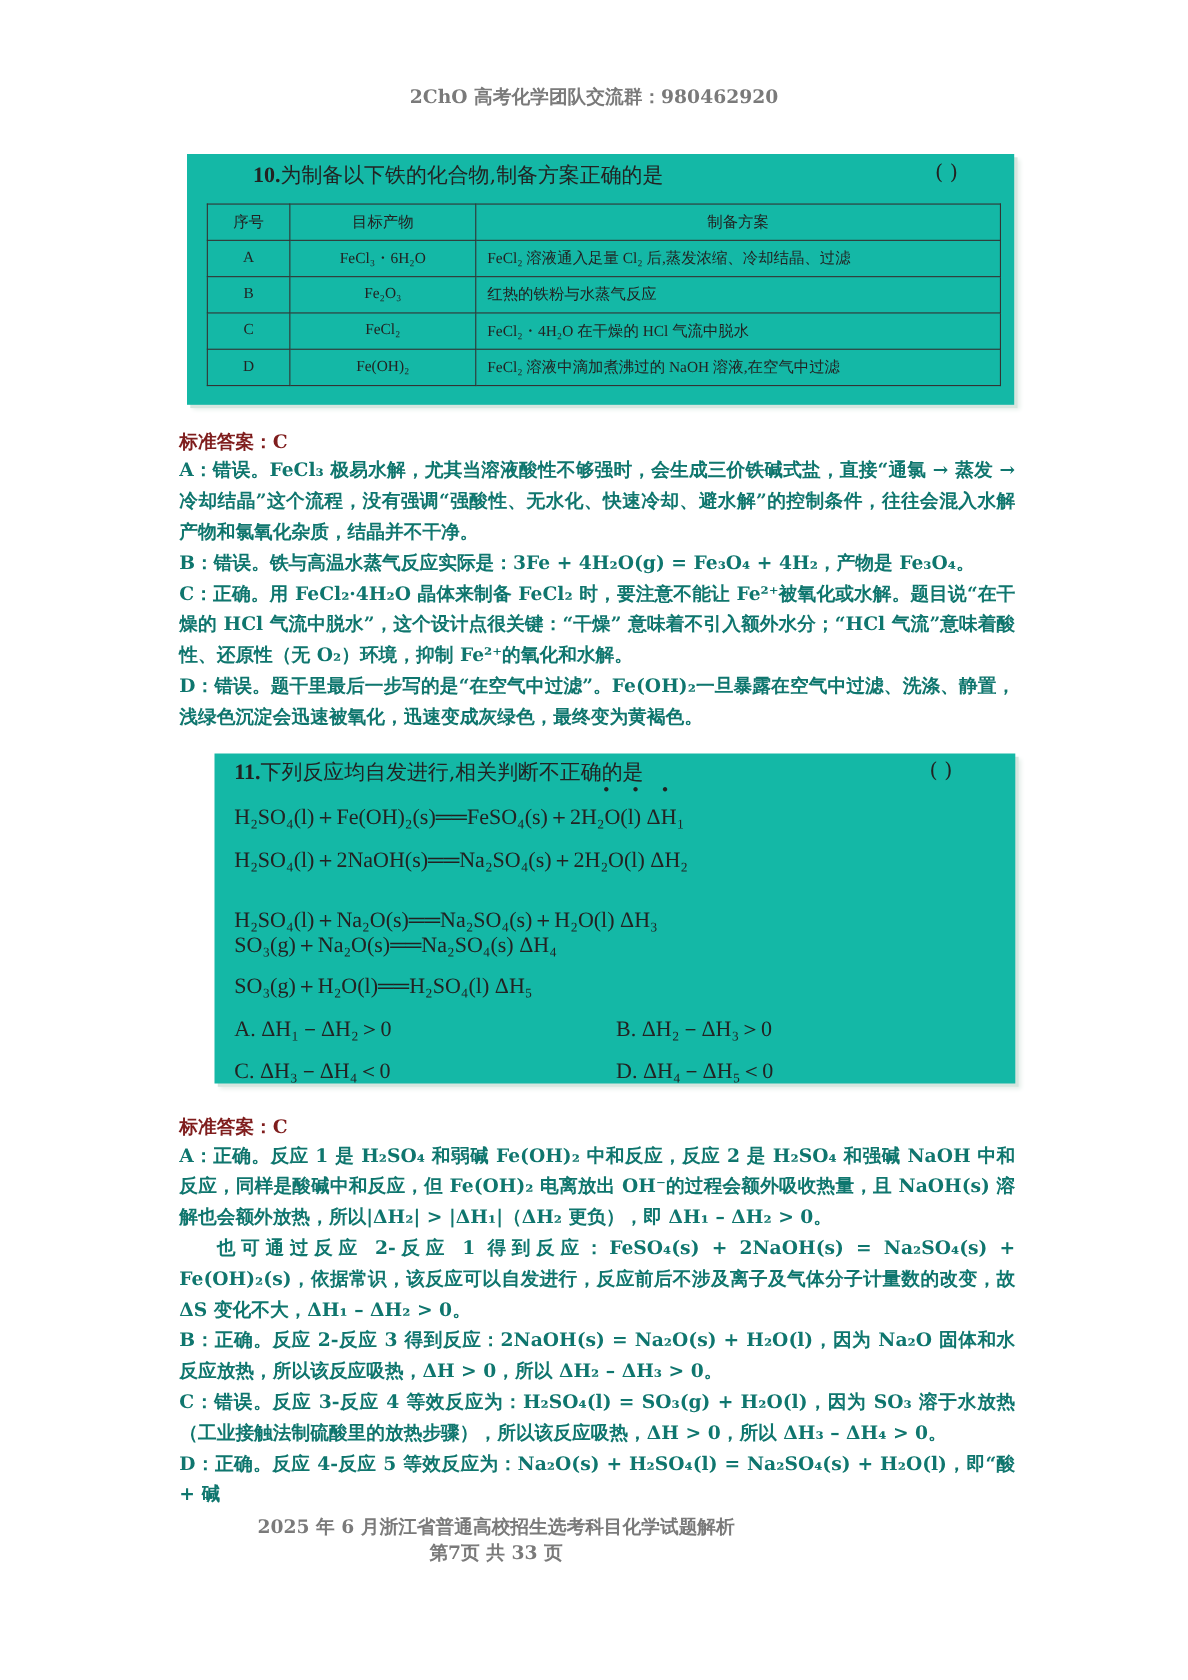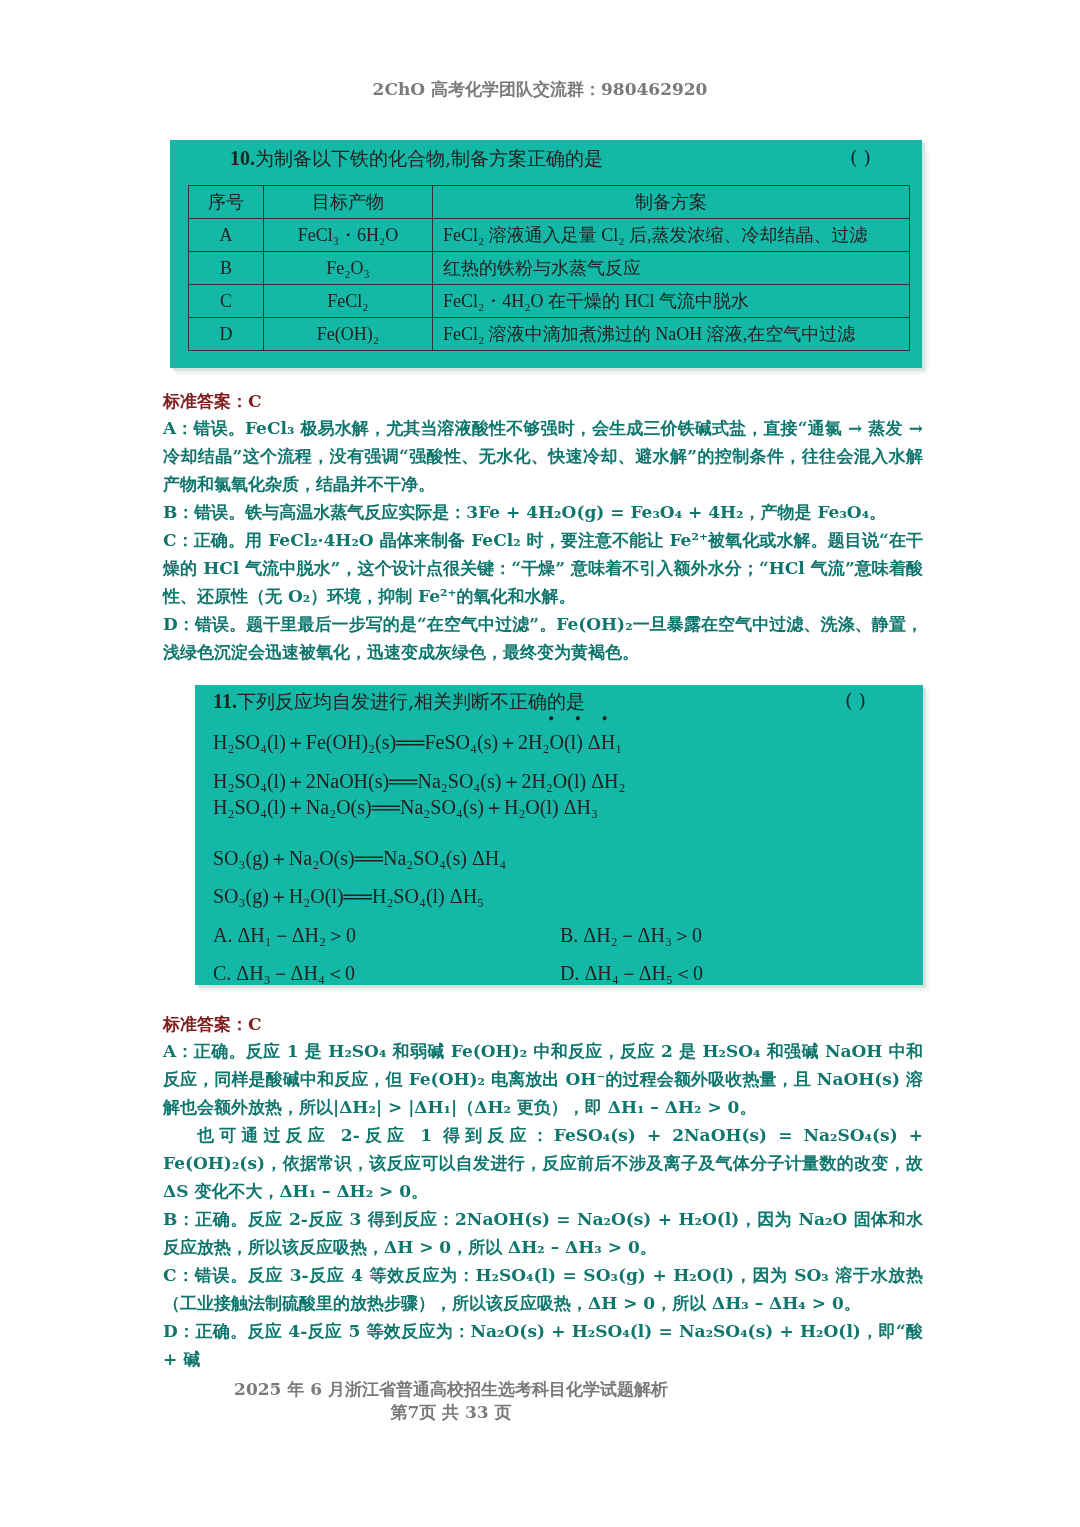--- a/index.html
+++ b/index.html
@@ -11,21 +11,21 @@
   .qbox {
     position: absolute; background: #14b8a6;
     box-shadow: 3px 3px 0 #d6e6df, 5px 5px 4px #e6efea;
     color: #222;
   }
   .q10 { left: 170px; top: 140px; width: 752px; height: 228px; }
   .q11 { left: 195px; top: 685px; width: 728px; height: 300px; }
   .qtitle { position: absolute; font-size: 19px; }
   .qtitle b { font-family: "Liberation Serif", serif; font-size: 20px; }
   .paren { position: absolute; font-size: 19px; }
-  table.opts { position: absolute; left: 18px; top: 45px; width: 722px; border-collapse: collapse; font-size: 18px; font-family: "Liberation Serif", serif; }
+  table.opts { position: absolute; left: 18px; top: 45px; width: 722px; border-collapse: collapse; font-size: 14px; font-family: "Liberation Serif", serif; }
   table.opts td, table.opts th { border: 1.5px solid #333; height: 32px; padding: 0 10px; font-weight: normal; }
   table.opts th { text-align: center; }
   table.opts td.c { text-align: center; }
   .eq { position: absolute; left: 18px; font-family: "Liberation Serif", serif; font-size: 20px; color: #222; white-space: nowrap; }
   .dots { position: absolute; font-size: 14px; letter-spacing: 7px; }
   .answer { position: absolute; left: 163px; color: #7f1d1d; font-weight: bold; font-size: 17px; }
   .expl { position: absolute; left: 163px; width: 760px; color: #0f766e; font-size: 17px; line-height: 28px; font-weight: bold; }
   .expl p { margin: 0; text-align: justify; }
   .expl .ind { text-indent: 2em; }
   .footer { position: absolute; left: 0; top: 1378px; width: 902px; text-align: center; color: #7a7a7a; font-weight: bold; font-size: 17px; line-height: 23px; }
@@ -82,21 +82,21 @@
 </div>
 
 <div class="qbox q11">
   <div class="qtitle" style="left:18px;top:4px;">
     <b>11.</b><span>下列反应均自发进行,相关判断不正确的是</span>
   </div>
   <div class="dots" style="left:352px;top:26px;">• • •</div>
   <div class="paren" style="left:650px;top:4px;">(      )</div>
   <div class="eq" style="top:44px;">H₂SO₄(l)＋Fe(OH)₂(s)══FeSO₄(s)＋2H₂O(l)   ΔH₁</div>
   <div class="eq" style="top:83px;">H₂SO₄(l)＋2NaOH(s)══Na₂SO₄(s)＋2H₂O(l)   ΔH₂</div>
-  <div class="eq" style="top:109px;">H₂SO₄(l)＋Na₂O(s)══Na₂SO₄(s)＋H₂O(l)   ΔH₃</div>
+  <div class="eq" style="top:138px;">H₂SO₄(l)＋Na₂O(s)══Na₂SO₄(s)＋H₂O(l)   ΔH₃</div>
   <div class="eq" style="top:160px;">SO₃(g)＋Na₂O(s)══Na₂SO₄(s)   ΔH₄</div>
   <div class="eq" style="top:198px;">SO₃(g)＋H₂O(l)══H₂SO₄(l)   ΔH₅</div>
   <div class="eq" style="top:237px;text-align:right;">A. ΔH₁－ΔH₂＞0</div>
   <div class="eq" style="top:237px;left:365px;">B. ΔH₂－ΔH₃＞0</div>
   <div class="eq" style="top:275px;">C. ΔH₃－ΔH₄＜0</div>
   <div class="eq" style="top:275px;left:365px;">D. ΔH₄－ΔH₅＜0</div>
 </div>
 
 <div class="answer" style="top:1013px;">标准答案：C</div>
 <div class="expl" style="top:1037px;">

